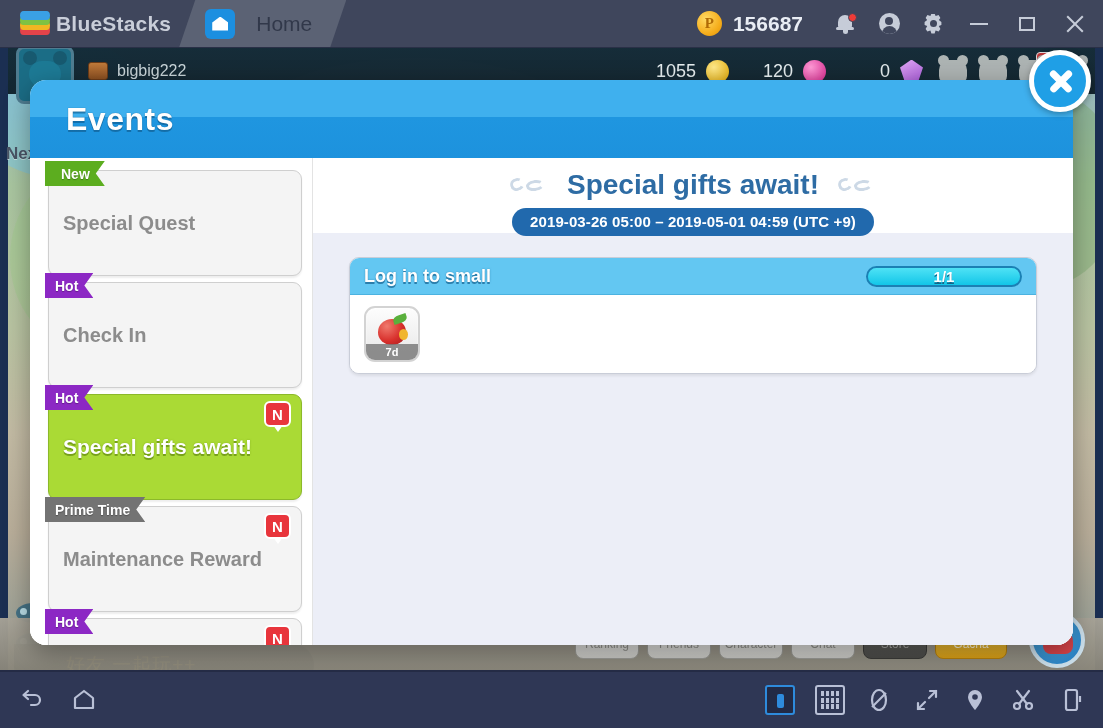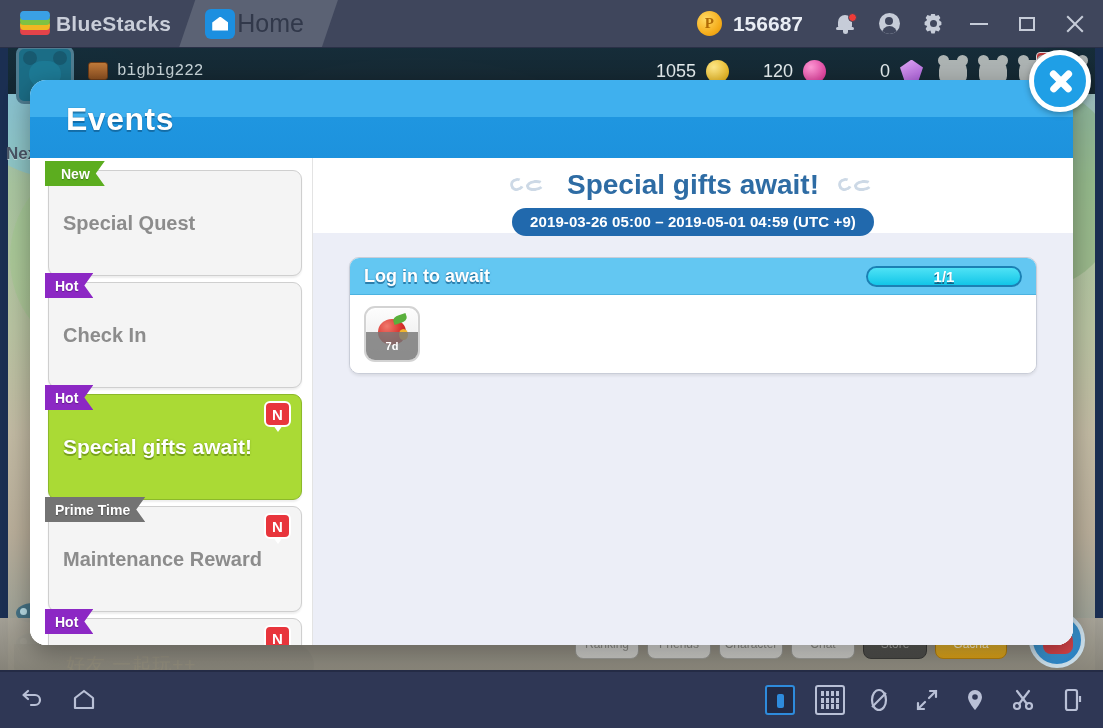--- a/index.html
+++ b/index.html
@@ -25,23 +25,23 @@
   }
   .bs-logo { width: 30px; height: 27px; position: relative; }
   .bs-logo i { position: absolute; left: 0; width: 30px; height: 9px; border-radius: 4px/5px; display:block; }
   .bs-logo i.r { background: #e4434a; top: 16px; }
   .bs-logo i.y { background: #f2b622; top: 11px; }
   .bs-logo i.g { background: #7fc242; top: 6px; }
   .bs-logo i.b { background: #3aa0e5; top: 1px; }
   .bs-brand-text { color: #c9ced9; font-size: 21px; font-weight: bold; letter-spacing: .2px; }
 
   .tab {
-    position: relative; display: flex; align-items: center; gap: 2px;
+    position: relative; display: flex; align-items: center; gap: 21px;
     padding: 0 34px 0 26px; margin-left: -14px;
-    color: #cfd4de; font-size: 25px;
+    color: #cfd4de; font-size: 21px;
     -webkit-clip-path: polygon(16px 0, 100% 0, calc(100% - 16px) 100%, 0 100%);
     clip-path: polygon(16px 0, 100% 0, calc(100% - 16px) 100%, 0 100%);
   }
   .tab.home { background: #5b6274; color: #31384a; }
   .tab.game { background: #2c3347; color: #eef1f6; padding-right: 46px; }
   .tab-icon { width: 30px; height: 30px; border-radius: 6px; flex: none; position: relative; }
   .tab-icon.home-ic { background: #1c8fe0; }
   .tab-icon.home-ic::after {
     content: ""; position: absolute; left: 7px; top: 8px;
     width: 16px; height: 14px; background: #fff;
@@ -132,21 +132,21 @@
   .hud-avatar::before, .hud-avatar::after {
     content:""; position:absolute; top:2px; width:14px; height:14px; border-radius:50%; background:#17596f;
   }
   .hud-avatar::before { left:4px; } .hud-avatar::after { right:4px; }
   .hud-avatar-face { position:absolute; left:10px; top:12px; width:32px; height:26px; border-radius:14px; background:#1d7a95; }
   .hud-name { display:flex; align-items:center; gap:9px; margin-left: 14px; }
   .hud-chest {
     width: 20px; height: 18px; border-radius: 3px;
     background: linear-gradient(180deg,#c07a3a,#8a4f21); border: 1.5px solid #6b3b17;
   }
-  .hud-nick { color: #c9d5d9; font-size: 16px; font-family: Liberation Mono, monospace; }
+  .hud-nick { color: #c9d5d9; font-size: 16px; }
   .hud-curr { display: flex; align-items: center; gap: 8px; margin-left: auto; }
   .cur { display: flex; align-items: center; gap: 10px; }
   .cur .ico { width: 23px; height: 23px; border-radius: 50%; position: relative; }
   .cur .ico.gold { background: radial-gradient(circle at 34% 32%, #ffe98a, #e8b827 70%, #c9930f); }
   .cur .ico.pink { background: radial-gradient(circle at 34% 32%, #ff9ad6, #e0459f 70%, #b92a7c); }
   .cur .ico.purple {
     background: linear-gradient(150deg,#e0a8f5,#a457d4);
     border-radius: 3px; transform: rotate(0deg);
     -webkit-clip-path: polygon(50% 0,100% 35%,78% 100%,22% 100%,0 35%);
     clip-path: polygon(50% 0,100% 35%,78% 100%,22% 100%,0 35%);
@@ -359,21 +359,21 @@
   .apple {
     position: absolute; left: 12px; top: 11px; width: 28px; height: 26px; border-radius: 50% 50% 48% 48%;
     background: radial-gradient(circle at 32% 28%, #f07a6e 0%, #d8302c 55%, #a01a1c 100%);
   }
   .apple-leaf {
     position: absolute; left: 27px; top: 7px; width: 14px; height: 8px;
     background: #5ab03c; border-radius: 50% 0 50% 0; transform: rotate(-18deg);
   }
   .apple-high { position: absolute; left: 33px; top: 21px; width: 9px; height: 11px; border-radius: 50%; background: #f0b52e; }
   .item-dur {
-    position: absolute; left: 0; right: 0; bottom: 0; height: 28px;
+    position: absolute; left: 0; right: 0; bottom: 0; height: 16px;
     background: rgba(120,120,120,.82); color: #fff; font-size: 11px; font-weight: bold;
     display: flex; align-items: center; justify-content: center;
   }
   .claim-btn {
     margin-left: auto; width: 128px; height: 50px; border-radius: 11px;
     background: linear-gradient(180deg, #ffd873 0%, #f8c74f 42%, #edb02c 100%);
     border: 2px solid #dfa116;
     box-shadow: 0 3px 0 #c98c0f, inset 0 2px 1px rgba(255,255,255,.6);
     display: flex; align-items: center; justify-content: center;
     color: #fff; font-size: 22px; font-weight: bold; cursor: pointer;
@@ -570,21 +570,21 @@
                 <span></span>
                 <i></i>
               </div>
           </div>
           <div class="det-date">2019-03-26 05:00 – 2019-05-01 04:59 (UTC +9)</div>
         </div>
 
 
         <div class="reward-card">
           <div class="rc-head">
-            <div class="rc-title">Log in to await</div>
+            <div class="rc-title">Log in to small</div>
             <div class="rc-progress">
               <div class="fill"></div>
               <div class="txt">1/1</div>
             </div>
           </div>
           <div class="rc-body">
             <div class="item-icon">
               <div class="apple"></div>
               <div class="apple-leaf"></div>
               <div class="apple-high"></div>

